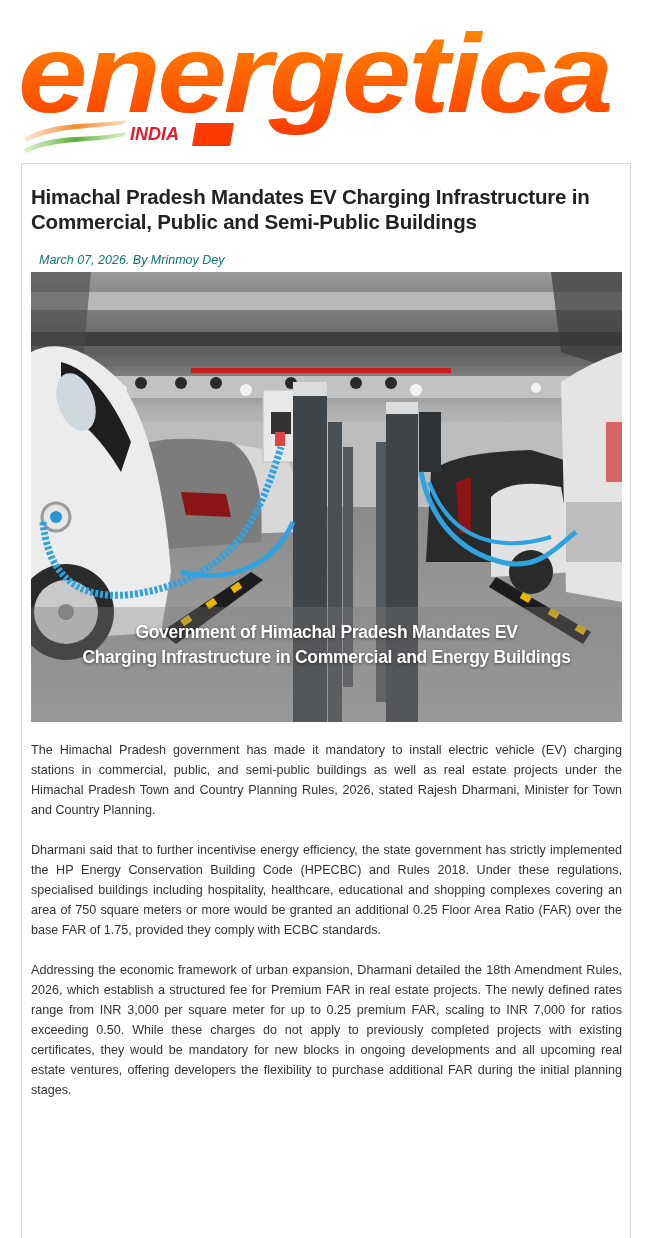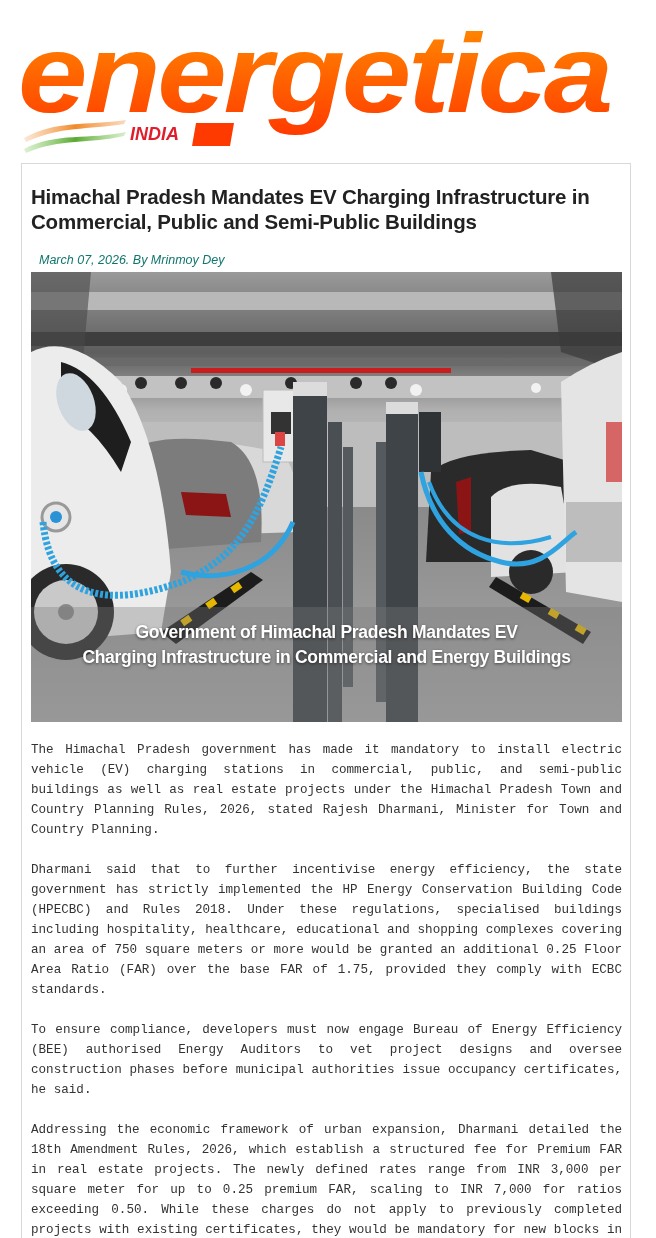--- a/index.html
+++ b/index.html
@@ -12,21 +12,21 @@
 
   .title { position: absolute; left: 31px; top: 184px; width: 590px; margin: 0; font-size: 20.5px; line-height: 25px; font-weight: bold; color: #222; letter-spacing: -0.2px; }
   .byline { position: absolute; left: 31px; top: 245px; margin: 8px; font-size: 12.5px; font-style: italic; color: #0f766e; }
 
   .hero { position: absolute; left: 31px; top: 272px; width: 591px; height: 450px; overflow: hidden; background: #d946ef; }
   .hero svg { display: block; }
   .hero-caption { position: absolute; left: 0; right: 0; top: 348px; text-align: center; color: #fff; font-weight: bold; font-size: 17.5px; line-height: 25px; text-shadow: 0 1px 3px rgba(0,0,0,0.55); letter-spacing: -0.3px; }
   .hero-caption div { white-space: nowrap; }
 
   .body-text { position: absolute; left: 31px; top: 740px; width: 591px; color: #333; font-size: 12.6px; line-height: 20px; }
-  .body-text p { margin: 0 0 20px 0; text-align: justify; font-family: Liberation Mono, monospace; }
+  .body-text p { margin: 0 0 20px 0; text-align: justify; }
 </style>
 </head>
 <body>
 
 <div class="logo">
   <svg width="600" height="148" viewBox="0 0 600 148">
     <defs>
       <linearGradient id="og" x1="0" y1="0" x2="0" y2="1">
         <stop offset="0" stop-color="#ff9200"></stop>
         <stop offset="1" stop-color="#ff3a00"></stop>
@@ -152,15 +152,14 @@
   </svg>
   <div class="hero-caption">
     <div>Government of Himachal Pradesh Mandates EV</div>
     <div>Charging Infrastructure in Commercial and Energy Buildings</div>
   </div>
 </div>
 
 <div class="body-text">
   <p>The Himachal Pradesh government has made it mandatory to install electric vehicle (EV) charging stations in commercial, public, and semi-public buildings as well as real estate projects under the Himachal Pradesh Town and Country Planning Rules, 2026, stated Rajesh Dharmani, Minister for Town and Country Planning.</p>
   <p>Dharmani said that to further incentivise energy efficiency, the state government has strictly implemented the HP Energy Conservation Building Code (HPECBC) and Rules 2018. Under these regulations, specialised buildings including hospitality, healthcare, educational and shopping complexes covering an area of 750 square meters or more would be granted an additional 0.25 Floor Area Ratio (FAR) over the base FAR of 1.75, provided they comply with ECBC standards.</p>
-  <p>To ensure compliance, developers must now engage Bureau of Energy Efficiency (BEE) authorised Energy Auditors to vet project designs and oversee construction phases before municipal authorities issue occupancy certificates, he said.</p>
   <p>Addressing the economic framework of urban expansion, Dharmani detailed the 18th Amendment Rules, 2026, which establish a structured fee for Premium FAR in real estate projects. The newly defined rates range from INR 3,000 per square meter for up to 0.25 premium FAR, scaling to INR 7,000 for ratios exceeding 0.50. While these charges do not apply to previously completed projects with existing certificates, they would be mandatory for new blocks in ongoing developments and all upcoming real estate ventures, offering developers the flexibility to purchase additional FAR during the initial planning stages.</p>
 </div>
 
 </body></html>

